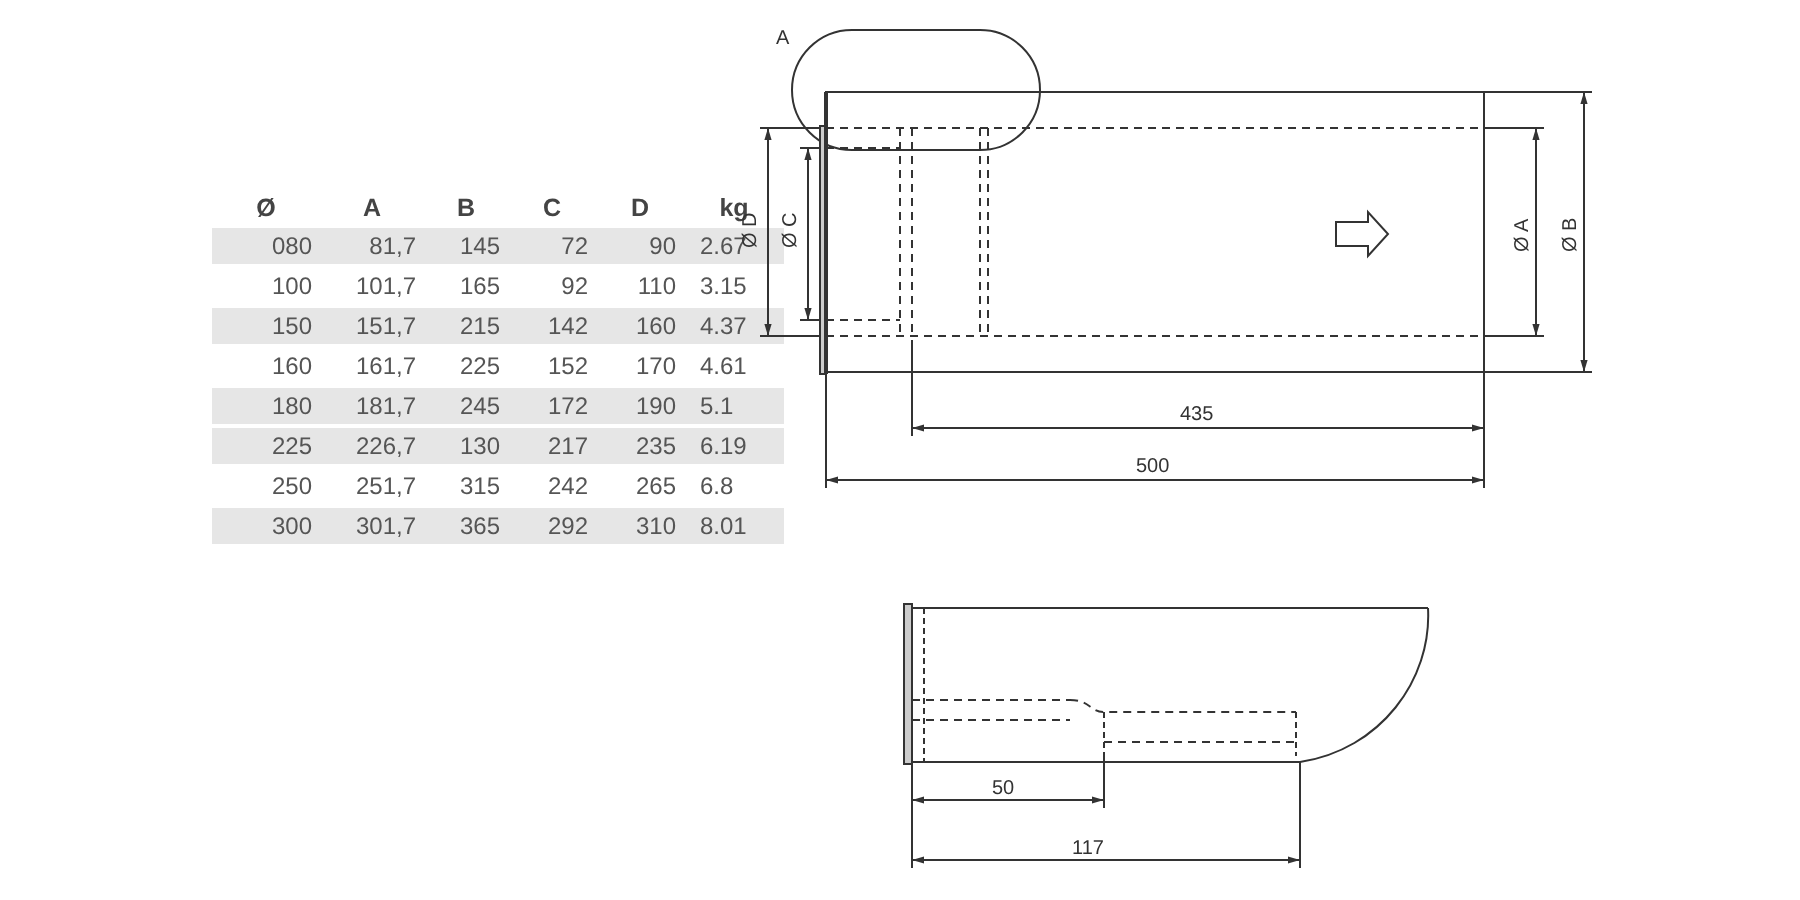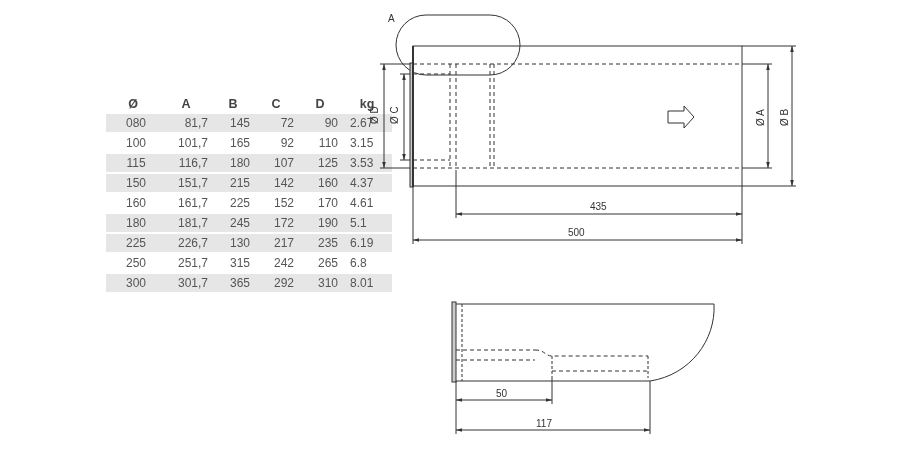--- a/index.html
+++ b/index.html
@@ -1,21 +1,21 @@
 <!DOCTYPE html>
 <html><head>
 <meta charset="utf-8">
 <style>
   html, body { margin:0; padding:0; background:#ffffff; }
   body { width:900px; height:450px; position:relative; overflow:hidden; font-family:"Liberation Sans", sans-serif; }
   .table { position:absolute; left:106px; top:93px; border-collapse:separate; border-spacing:0 2px; font-size:12px; color:#555; }
   .table th { font-weight:bold; color:#444; font-size:12.5px; height:17px; text-align:center; padding:0; }
   .table td { height:18px; padding:0 4px 0 0; text-align:right; }
   .table tr.shade td { background:#e6e6e6; }
-  .table td.c0 { width:40px; text-align:center; padding-left:10px; }
+  .table td.c0 { width:40px; text-align:right; padding-left:10px; }
   .table td.c1 { width:48px; }
   .table td.c2 { width:38px; }
   .table td.c3 { width:40px; }
   .table td.c4 { width:40px; }
   .table td.c5 { width:38px; text-align:left; padding-left:8px;margin-top:28px; }
   svg { position:absolute; left:0; top:0; }
   .lbl { font-family:"Liberation Sans", sans-serif; font-size:10px; fill:#333; }
 </style>
 </head>
 <body>
@@ -40,28 +40,20 @@
         <td class="c4">90</td>
         <td class="c5">2.67</td>
       </tr>
       <tr>
         <td class="c0">100</td>
         <td class="c1">101,7</td>
         <td class="c2">165</td>
         <td class="c3">92</td>
         <td class="c4">110</td>
         <td class="c5">3.15</td>
-      </tr>
-      <tr class="shade">
-        <td class="c0">115</td>
-        <td class="c1">116,7</td>
-        <td class="c2">180</td>
-        <td class="c3">107</td>
-        <td class="c4">125</td>
-        <td class="c5">3.53</td>
       </tr>
       <tr class="shade">
         <td class="c0">150</td>
         <td class="c1">151,7</td>
         <td class="c2">215</td>
         <td class="c3">142</td>
         <td class="c4">160</td>
         <td class="c5">4.37</td>
       </tr>
       <tr>

